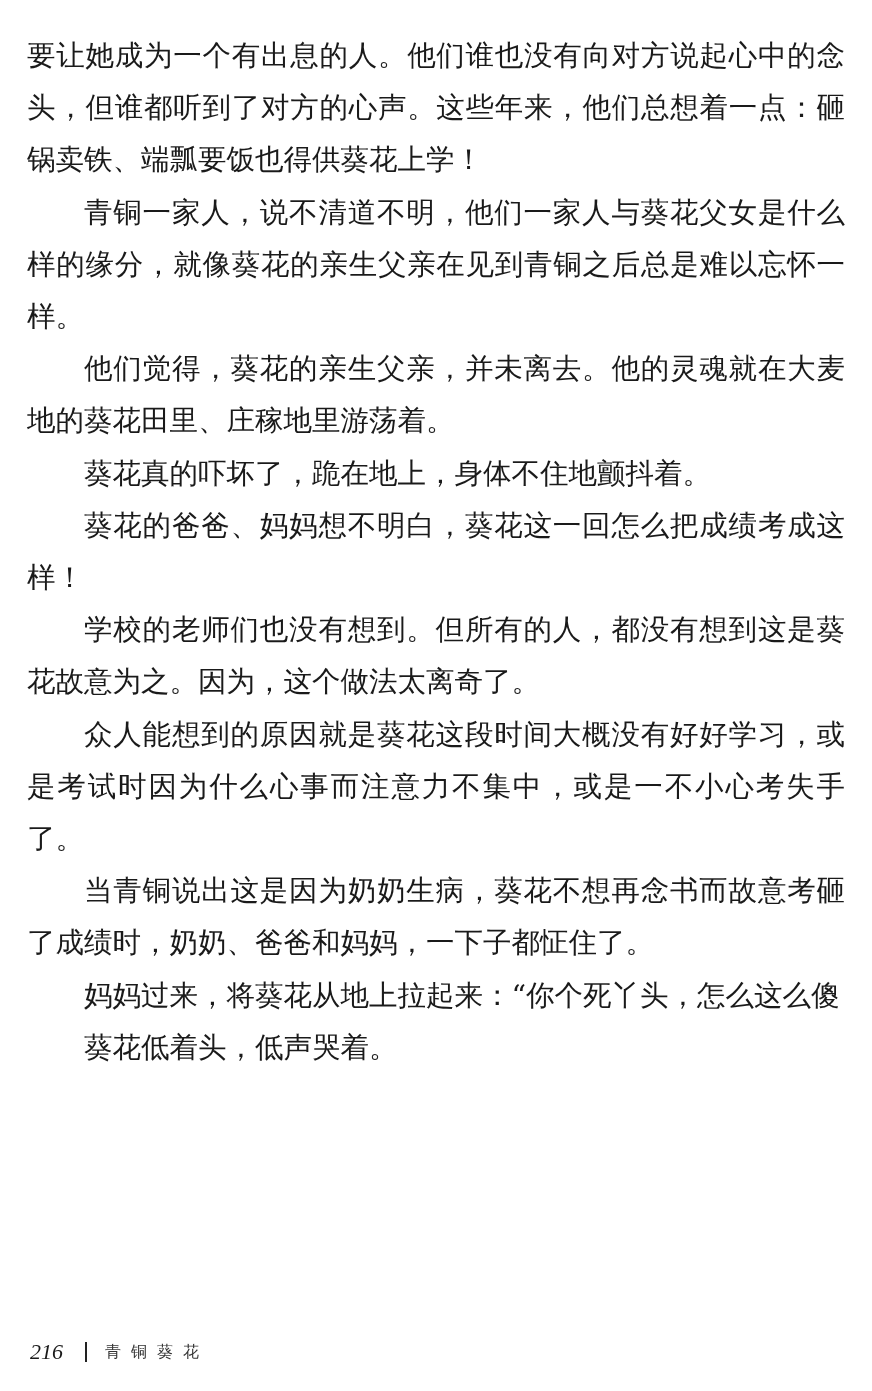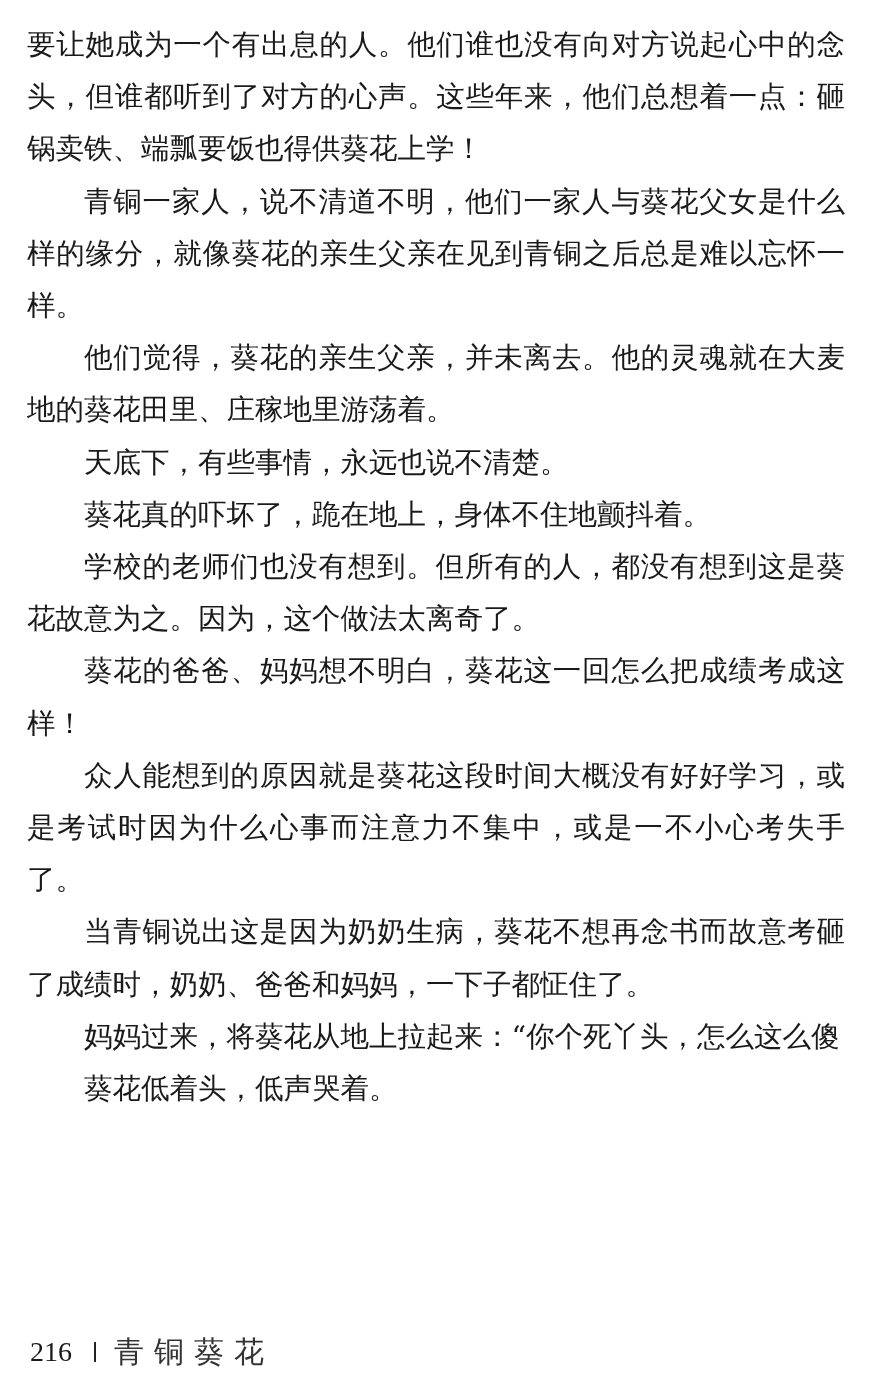--- a/index.html
+++ b/index.html
@@ -1,49 +1,48 @@
 <!DOCTYPE html>
 <html><head>
 <meta charset="utf-8">
 <style>
   html, body { margin: 0; padding: 0; background: #ffffff; }
   body { width: 872px; height: 1391px; position: relative; overflow: hidden; }
   .page {
-    position: absolute; left: 27px; top: 19px; width: 818px;
+    position: absolute; left: 27px; top: 30px; width: 818px;
     font-family: "DejaVu Serif", "Liberation Serif", serif;
     font-size: 28.5px; line-height: 52.2px; color: #1a1a1a;
     text-align: justify;
   }
   .para { margin: 0; text-indent: 2em; }
   .para.cont { text-indent: 0; }
   .footer {
     position: absolute; left: 30px; top: 1332px; height: 40px;
     display: flex; align-items: center; color: #1a1a1a;
   }
   .page-num {
-    font-family: "Liberation Serif", serif; 
-    font-size: 28px; margin-right: 22px;
+    font-family: "Liberation Serif", serif; font-style: italic;
+    font-size: 22px; margin-right: 22px;
   }
   .divider { width: 2px; height: 20px; background: #222; margin-right: 18px; }
   .book-title {
-    font-family: "DejaVu Sans", sans-serif; font-size: 30px;
+    font-family: "DejaVu Sans", sans-serif; font-size: 16px;
     letter-spacing: 10px; color: #333;
   }
 </style>
 </head>
 <body>
 
 <div class="page">
   <p class="para cont">要让她成为一个有出息的人。他们谁也没有向对方说起心中的念头，但谁都听到了对方的心声。这些年来，他们总想着一点：砸锅卖铁、端瓢要饭也得供葵花上学！</p>
   <p class="para">青铜一家人，说不清道不明，他们一家人与葵花父女是什么样的缘分，就像葵花的亲生父亲在见到青铜之后总是难以忘怀一样。</p>
   <p class="para">他们觉得，葵花的亲生父亲，并未离去。他的灵魂就在大麦地的葵花田里、庄稼地里游荡着。</p>
-  <p class="para">天底下，有些事情，永远也说不清楚。</p>
   <p class="para">葵花真的吓坏了，跪在地上，身体不住地颤抖着。</p>
+  <p class="para">葵花的爸爸、妈妈想不明白，葵花这一回怎么把成绩考成这样！</p>
   <p class="para">学校的老师们也没有想到。但所有的人，都没有想到这是葵花故意为之。因为，这个做法太离奇了。</p>
-  <p class="para">葵花的爸爸、妈妈想不明白，葵花这一回怎么把成绩考成这样！</p>
   <p class="para">众人能想到的原因就是葵花这段时间大概没有好好学习，或是考试时因为什么心事而注意力不集中，或是一不小心考失手了。</p>
   <p class="para">当青铜说出这是因为奶奶生病，葵花不想再念书而故意考砸了成绩时，奶奶、爸爸和妈妈，一下子都怔住了。</p>
   <p class="para">妈妈过来，将葵花从地上拉起来：“你个死丫头，怎么这么傻</p>
   <p class="para">葵花低着头，低声哭着。</p>
 </div>
 
 <div class="footer">
   <span class="page-num">216</span>
   <span class="divider"></span>
   <span class="book-title">青铜葵花</span>

